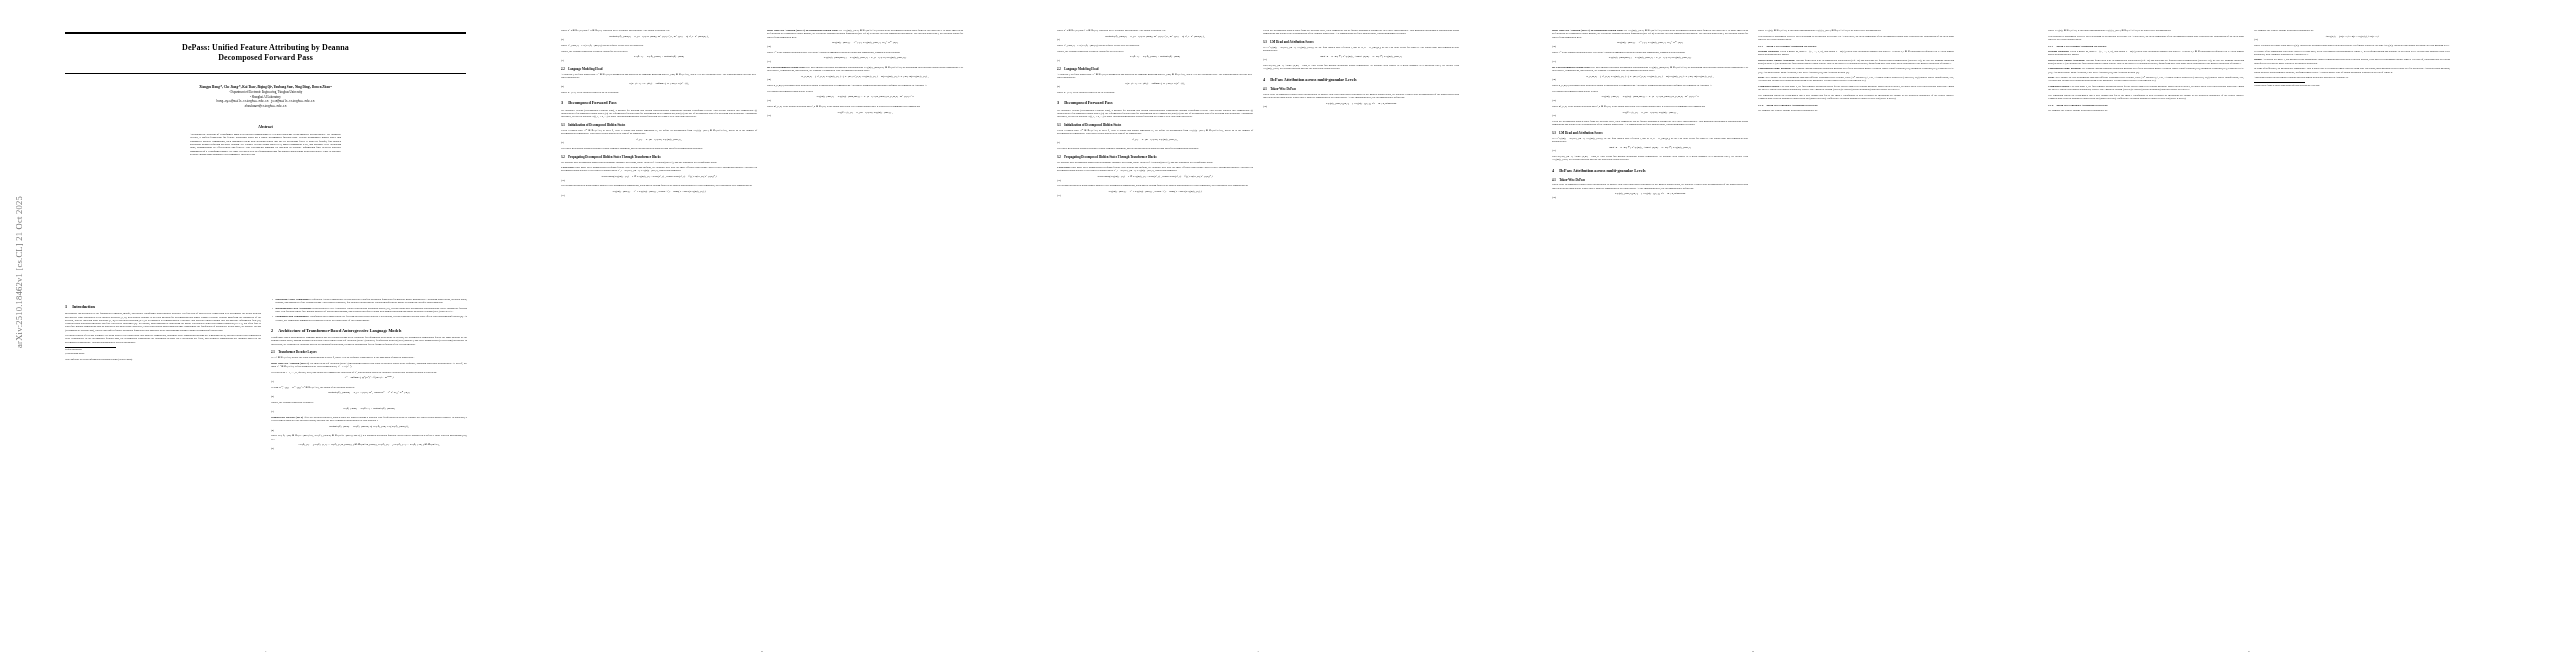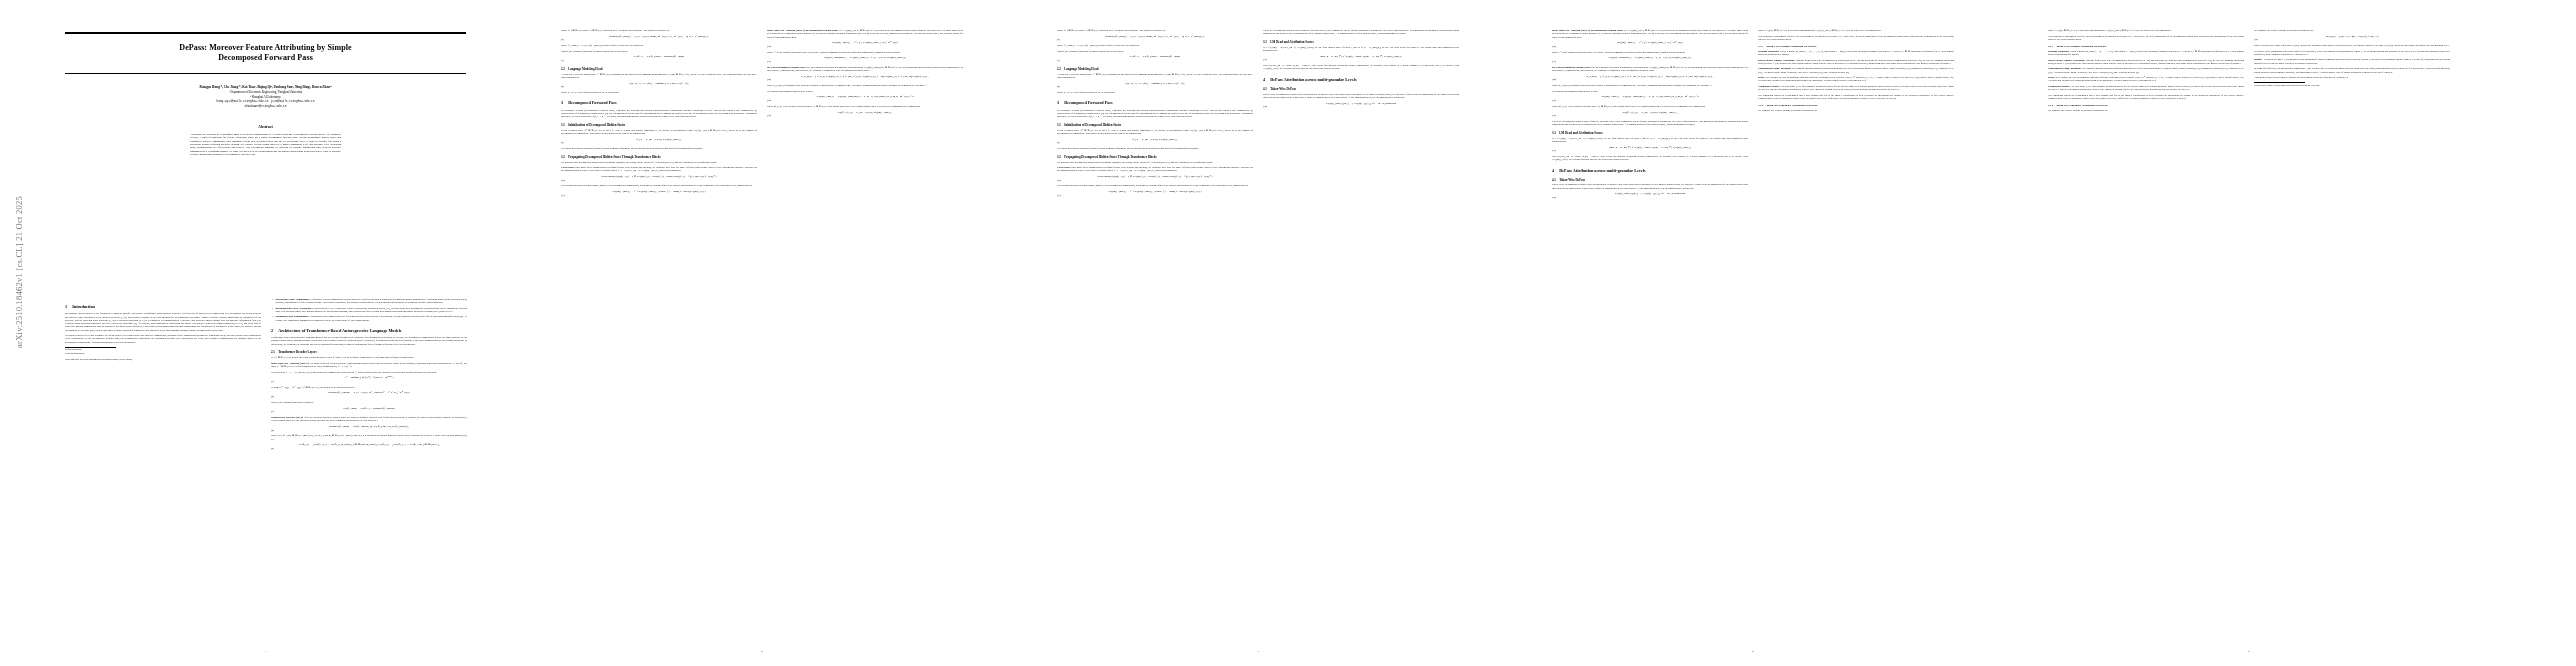--- a/index.html
+++ b/index.html
@@ -72,21 +72,21 @@
 <div id="sheet">
 
   <div id="arxiv-stamp">arXiv:2510.18462v1  [cs.CL]  21 Oct 2025</div>
 
   <div class="page p1">
     <div class="page-inner">
 
       <div style="position:absolute;left:34px;top:32px;width:401px;">
         <div class="rule-thick"></div>
         <div class="title">
-          <span>DePass: Moreover Feature Attributing by Simple</span><br>
+          <span>DePass: Unified Feature Attributing by Deanna</span><br>
           <span>Decomposed Forward Pass</span>
         </div>
         <div class="rule-thin"></div>
 
         <div class="authors">Xiangyu Hong¹*, Che Jiang¹*, Kai Tian¹, Biqing Qi², Youbang Sun¹, Ning Ding¹, Bowen Zhou¹²</div>
         <div class="affil">¹ Department of Electronic Engineering, Tsinghua University</div>
         <div class="affil">² Shanghai AI Laboratory</div>
         <div class="emails">hong-xy22@mails.tsinghua.edu.cn  jc23@mails.tsinghua.edu.cn</div>
         <div class="emails">zhoubowen@tsinghua.edu.cn</div>
 

